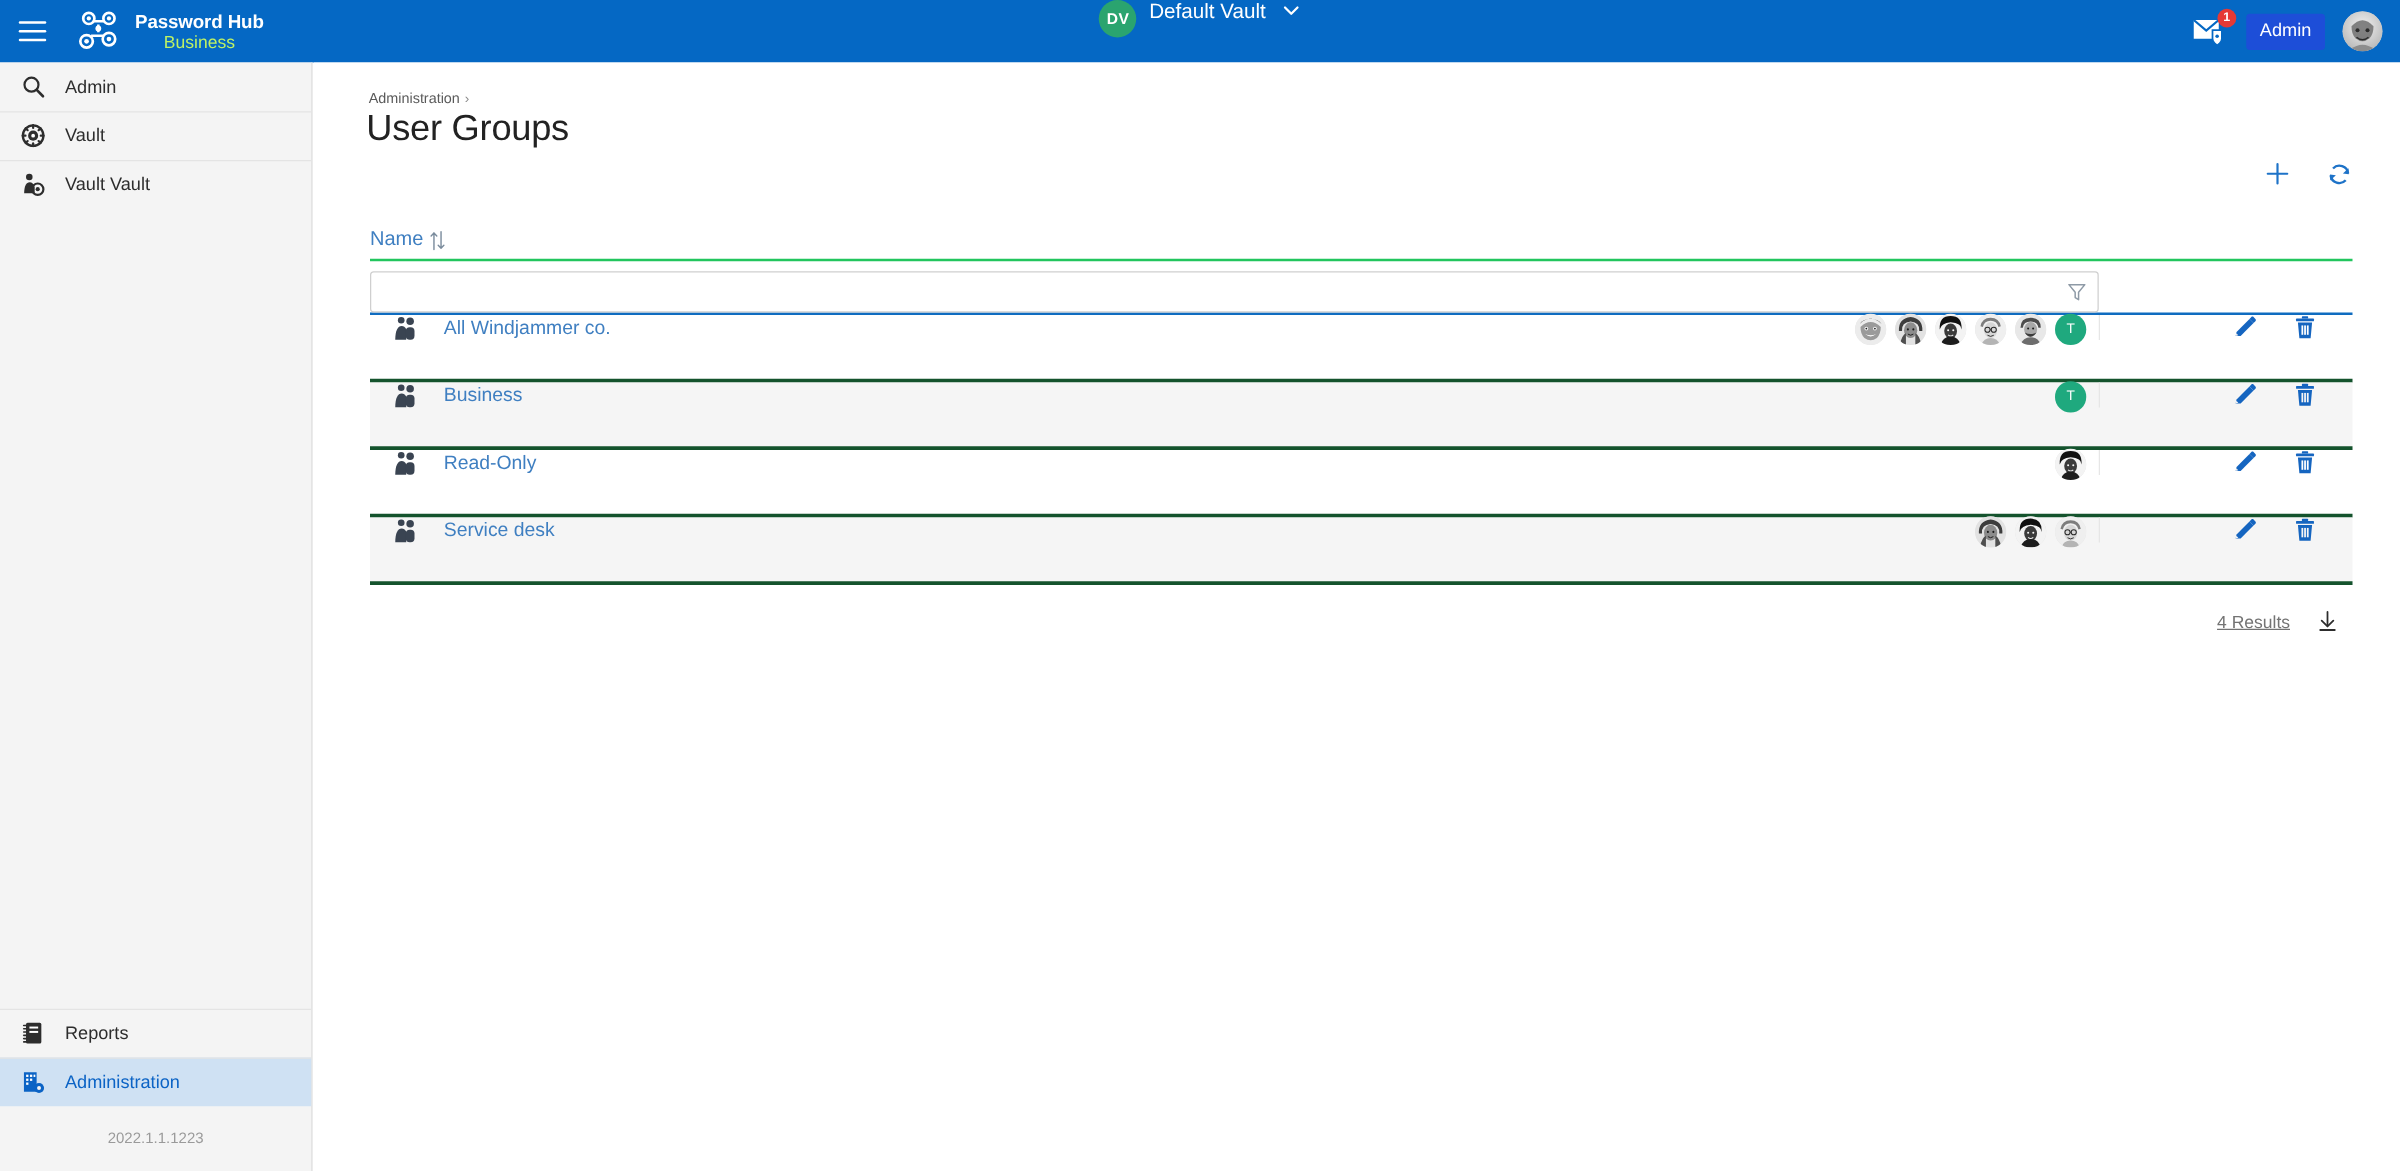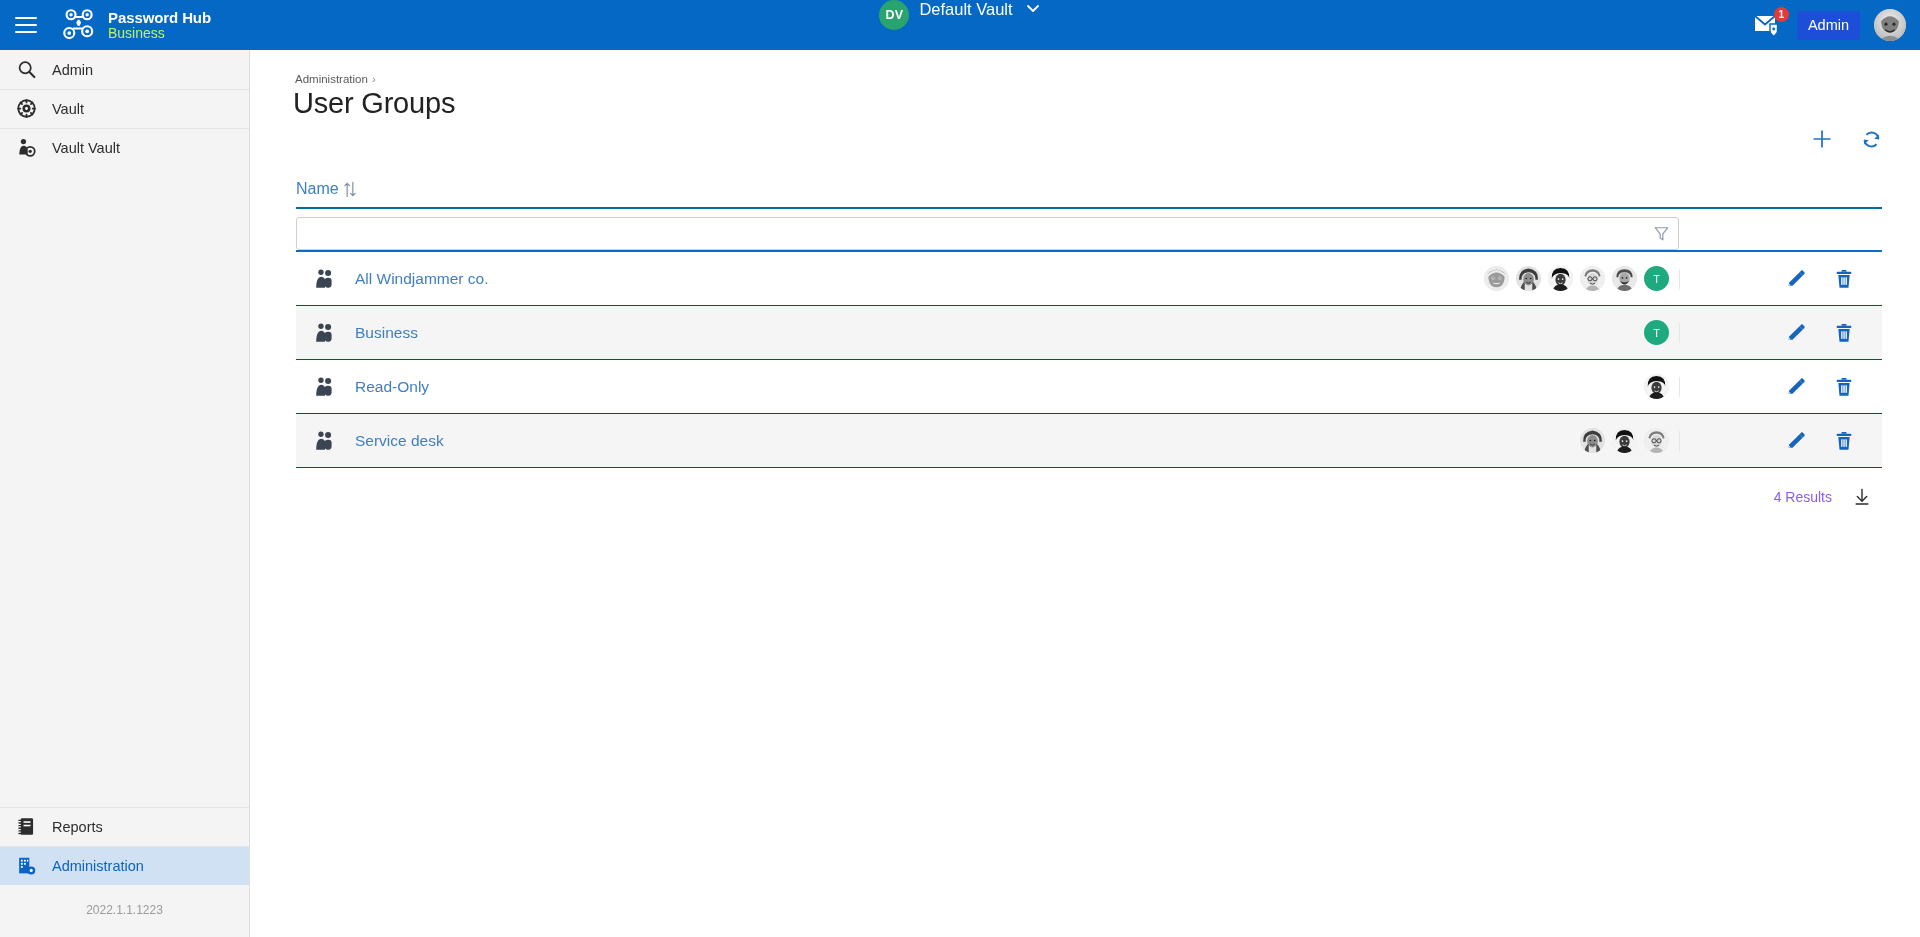--- a/index.html
+++ b/index.html
@@ -22,21 +22,21 @@
   .hamburger {
     width: 52px; height: 50px;
     display: flex; flex-direction: column; align-items: center; justify-content: center;
     gap: 5px; cursor: pointer;
   }
   .hamburger span {
     display: block; width: 22px; height: 2px; background: #ffffff; border-radius: 1px;
   }
   .brand { display: flex; align-items: center; gap: 10px; margin-left: 10px; }
   .brand-logo { width: 36px; height: 34px; flex: none; }
-  .brand-text { line-height: 1.05; padding-top: 1px; }
+  .brand-text { line-height: 1.05; padding-top: 1px; text-align: center; }
   .brand-line1 {
     color: #ffffff; font-size: 15px; font-weight: bold; letter-spacing: -0.1px;
     display: block;
   }
   .brand-line2 {
     color: #bef264; font-size: 14px; font-weight: normal; display: block;
   }
 
   .vault-selector {
     position: absolute; left: 0; right: 0; margin: 0 auto;
@@ -137,22 +137,22 @@
     display: flex; align-items: center; gap: 28px;
   }
   .tool-btn { cursor: pointer; display: flex; }
 
   
   .table-wrap {
     position: absolute; left: 45px; top: 130px;
     width: 1586px;
   }
   .col-header {
-    height: 29px; display: flex; align-items: flex-start;
-    border-bottom: 2px solid #0369a1;
+    height: 29px; display: flex; align-items: center;
+    border-bottom: 2px solid #22c55e;
     padding-bottom: 3px;
   }
   .col-name {
     display: flex; align-items: center; gap: 4px;
     color: #3f7fc1; font-size: 16px; cursor: pointer;
   }
   .sort-icon { width: 14px; height: 17px; }
 
   .filter-row {
     display: flex; align-items: stretch;
@@ -174,22 +174,22 @@
   }
   .funnel-btn {
     width: 34px; height: 100%;
     display: flex; align-items: center; justify-content: center;
     cursor: pointer; flex: none;
   }
 
   .rows { border-top: 2px solid #0f6cc0; }
   .row {
     height: 54px;
-    display: flex; align-items: center;
-    border-bottom: 1px solid #14532d;
+    display: flex; align-items: flex-start;
+    border-bottom: 3px solid #14532d;
   }
   .row.even { background: #ffffff; }
   .row.odd  { background: #f5f5f5; }
   .row-main {
     width: 1383px;
     display: flex; align-items: center;
     padding-left: 18px;
     position: relative;
   }
   .group-icon { width: 22px; height: 22px; flex: none; }
@@ -217,21 +217,21 @@
     border-left: 1px solid #e6e6e6;
     display: flex; align-items: center; justify-content: flex-end;
     gap: 28px; padding-right: 28px;
   }
   .act-btn { cursor: pointer; display: flex; }
 
   .results-bar {
     display: flex; align-items: center; justify-content: flex-end;
     gap: 20px; margin-top: 19px; padding-right: 10px;
   }
-  .results-text { font-size: 14px; color: #8b5cf6; }
+  .results-text { font-size: 14px; color: #737373; text-decoration: underline; }
   .dl-btn { cursor: pointer; display: flex; }
 </style>
 </head>
 <body>
 
 <div class="topbar">
 
   <div class="hamburger">
     <span></span>
     <span></span>

